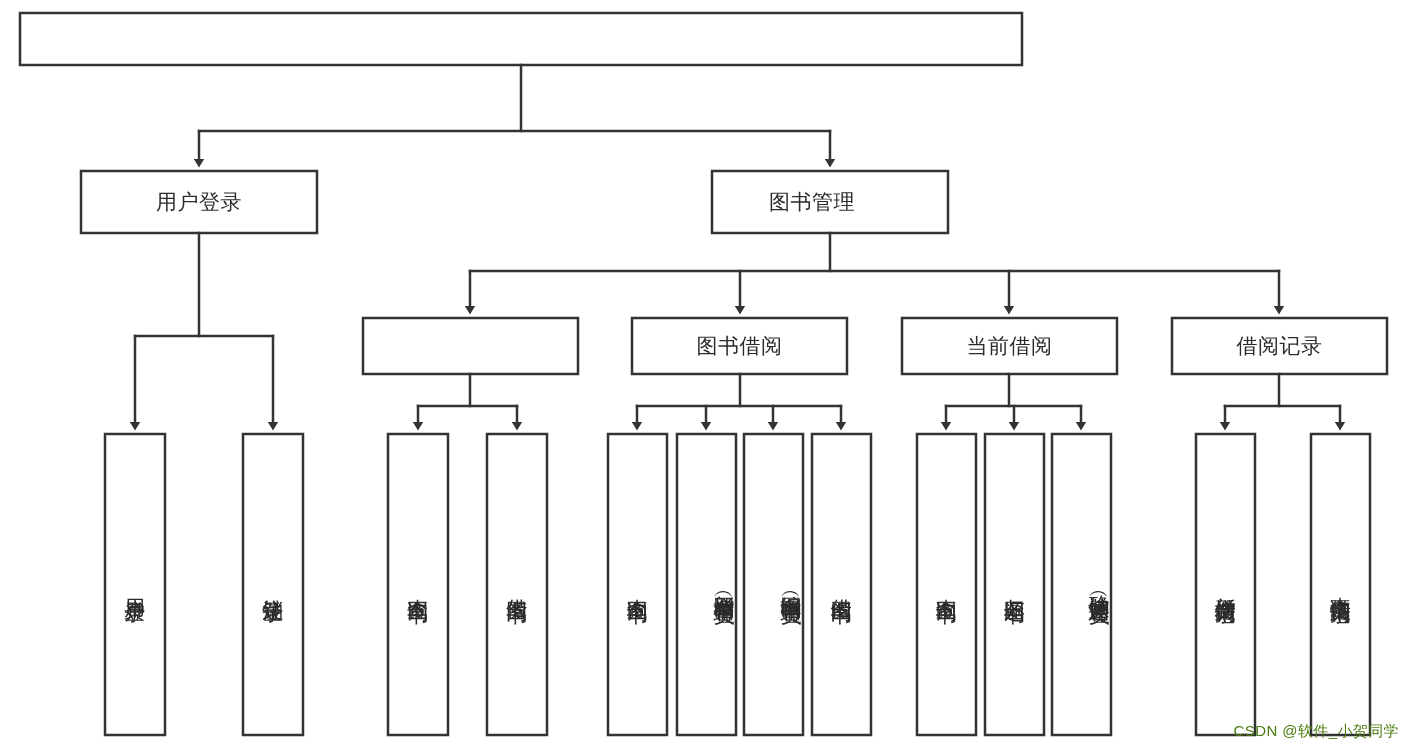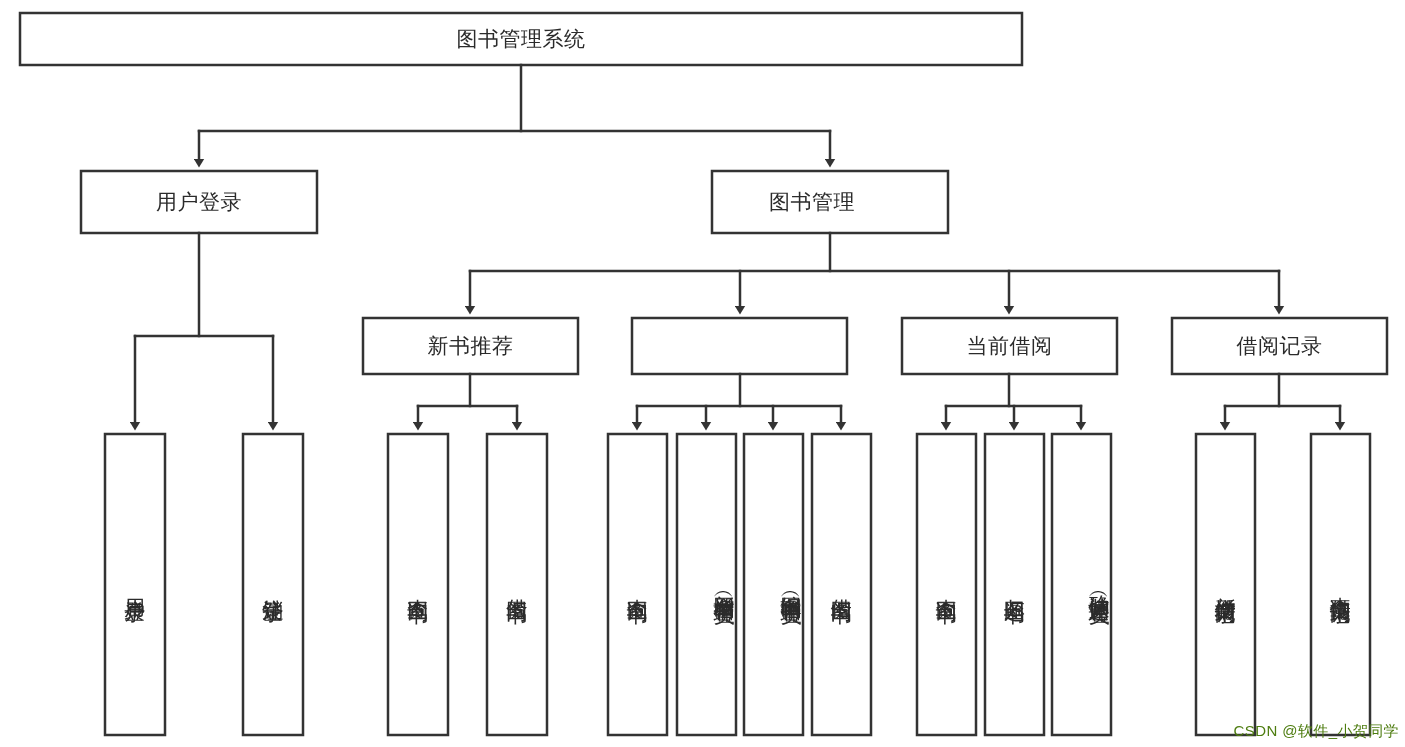--- a/index.html
+++ b/index.html
@@ -145,26 +145,25 @@
     <path class="conn-line" d="M946,406 L946,423" marker-end="url(#arrowhead)"></path>
     <path class="conn-line" d="M1014,406 L1014,423" marker-end="url(#arrowhead)"></path>
     <path class="conn-line" d="M1081,406 L1081,423" marker-end="url(#arrowhead)"></path>
 
     <path class="conn-line" d="M1279,374 L1279,406"></path>
     <path class="conn-line" d="M1225,406 L1340,406"></path>
     <path class="conn-line" d="M1225,406 L1225,423" marker-end="url(#arrowhead)"></path>
     <path class="conn-line" d="M1340,406 L1340,423" marker-end="url(#arrowhead)"></path>
   </svg>
 
-  <div class="node-label label-h" style="left:20px; top:13px; width:1002px; height:52px;">图书管理系统</div>
 
   <div class="node-label label-h" style="left:81px; top:171px; width:236px; height:62px;">用户登录</div>
   <div class="node-label label-h" style="left:712px; top:171px; width:200px; height:62px;">图书管理</div>
 
-  <div class="node-label label-h" style="left:363px; top:318px; width:215px; height:56px;">新书推荐</div>
+  <div class="node-label label-h" style="left:632px; top:318px; width:215px; height:56px;">图书借阅</div>
   <div class="node-label label-h" style="left:902px; top:318px; width:215px; height:56px;">当前借阅</div>
   <div class="node-label label-h" style="left:1172px; top:318px; width:215px; height:56px;">借阅记录</div>
 
   <div class="node-label label-v" style="left:105px; top:434px; width:60px; height:301px;">用户登录</div>
   <div class="node-label label-v" style="left:243px; top:434px; width:60px; height:301px;">注销登录</div>
 
   <div class="node-label label-v" style="left:388px; top:434px; width:60px; height:301px;">查询图书</div>
   <div class="node-label label-v" style="left:487px; top:434px; width:60px; height:301px;">借阅图书</div>
 
   <div class="node-label label-v" style="left:608px; top:434px; width:59px; height:301px;">查询图书</div>

